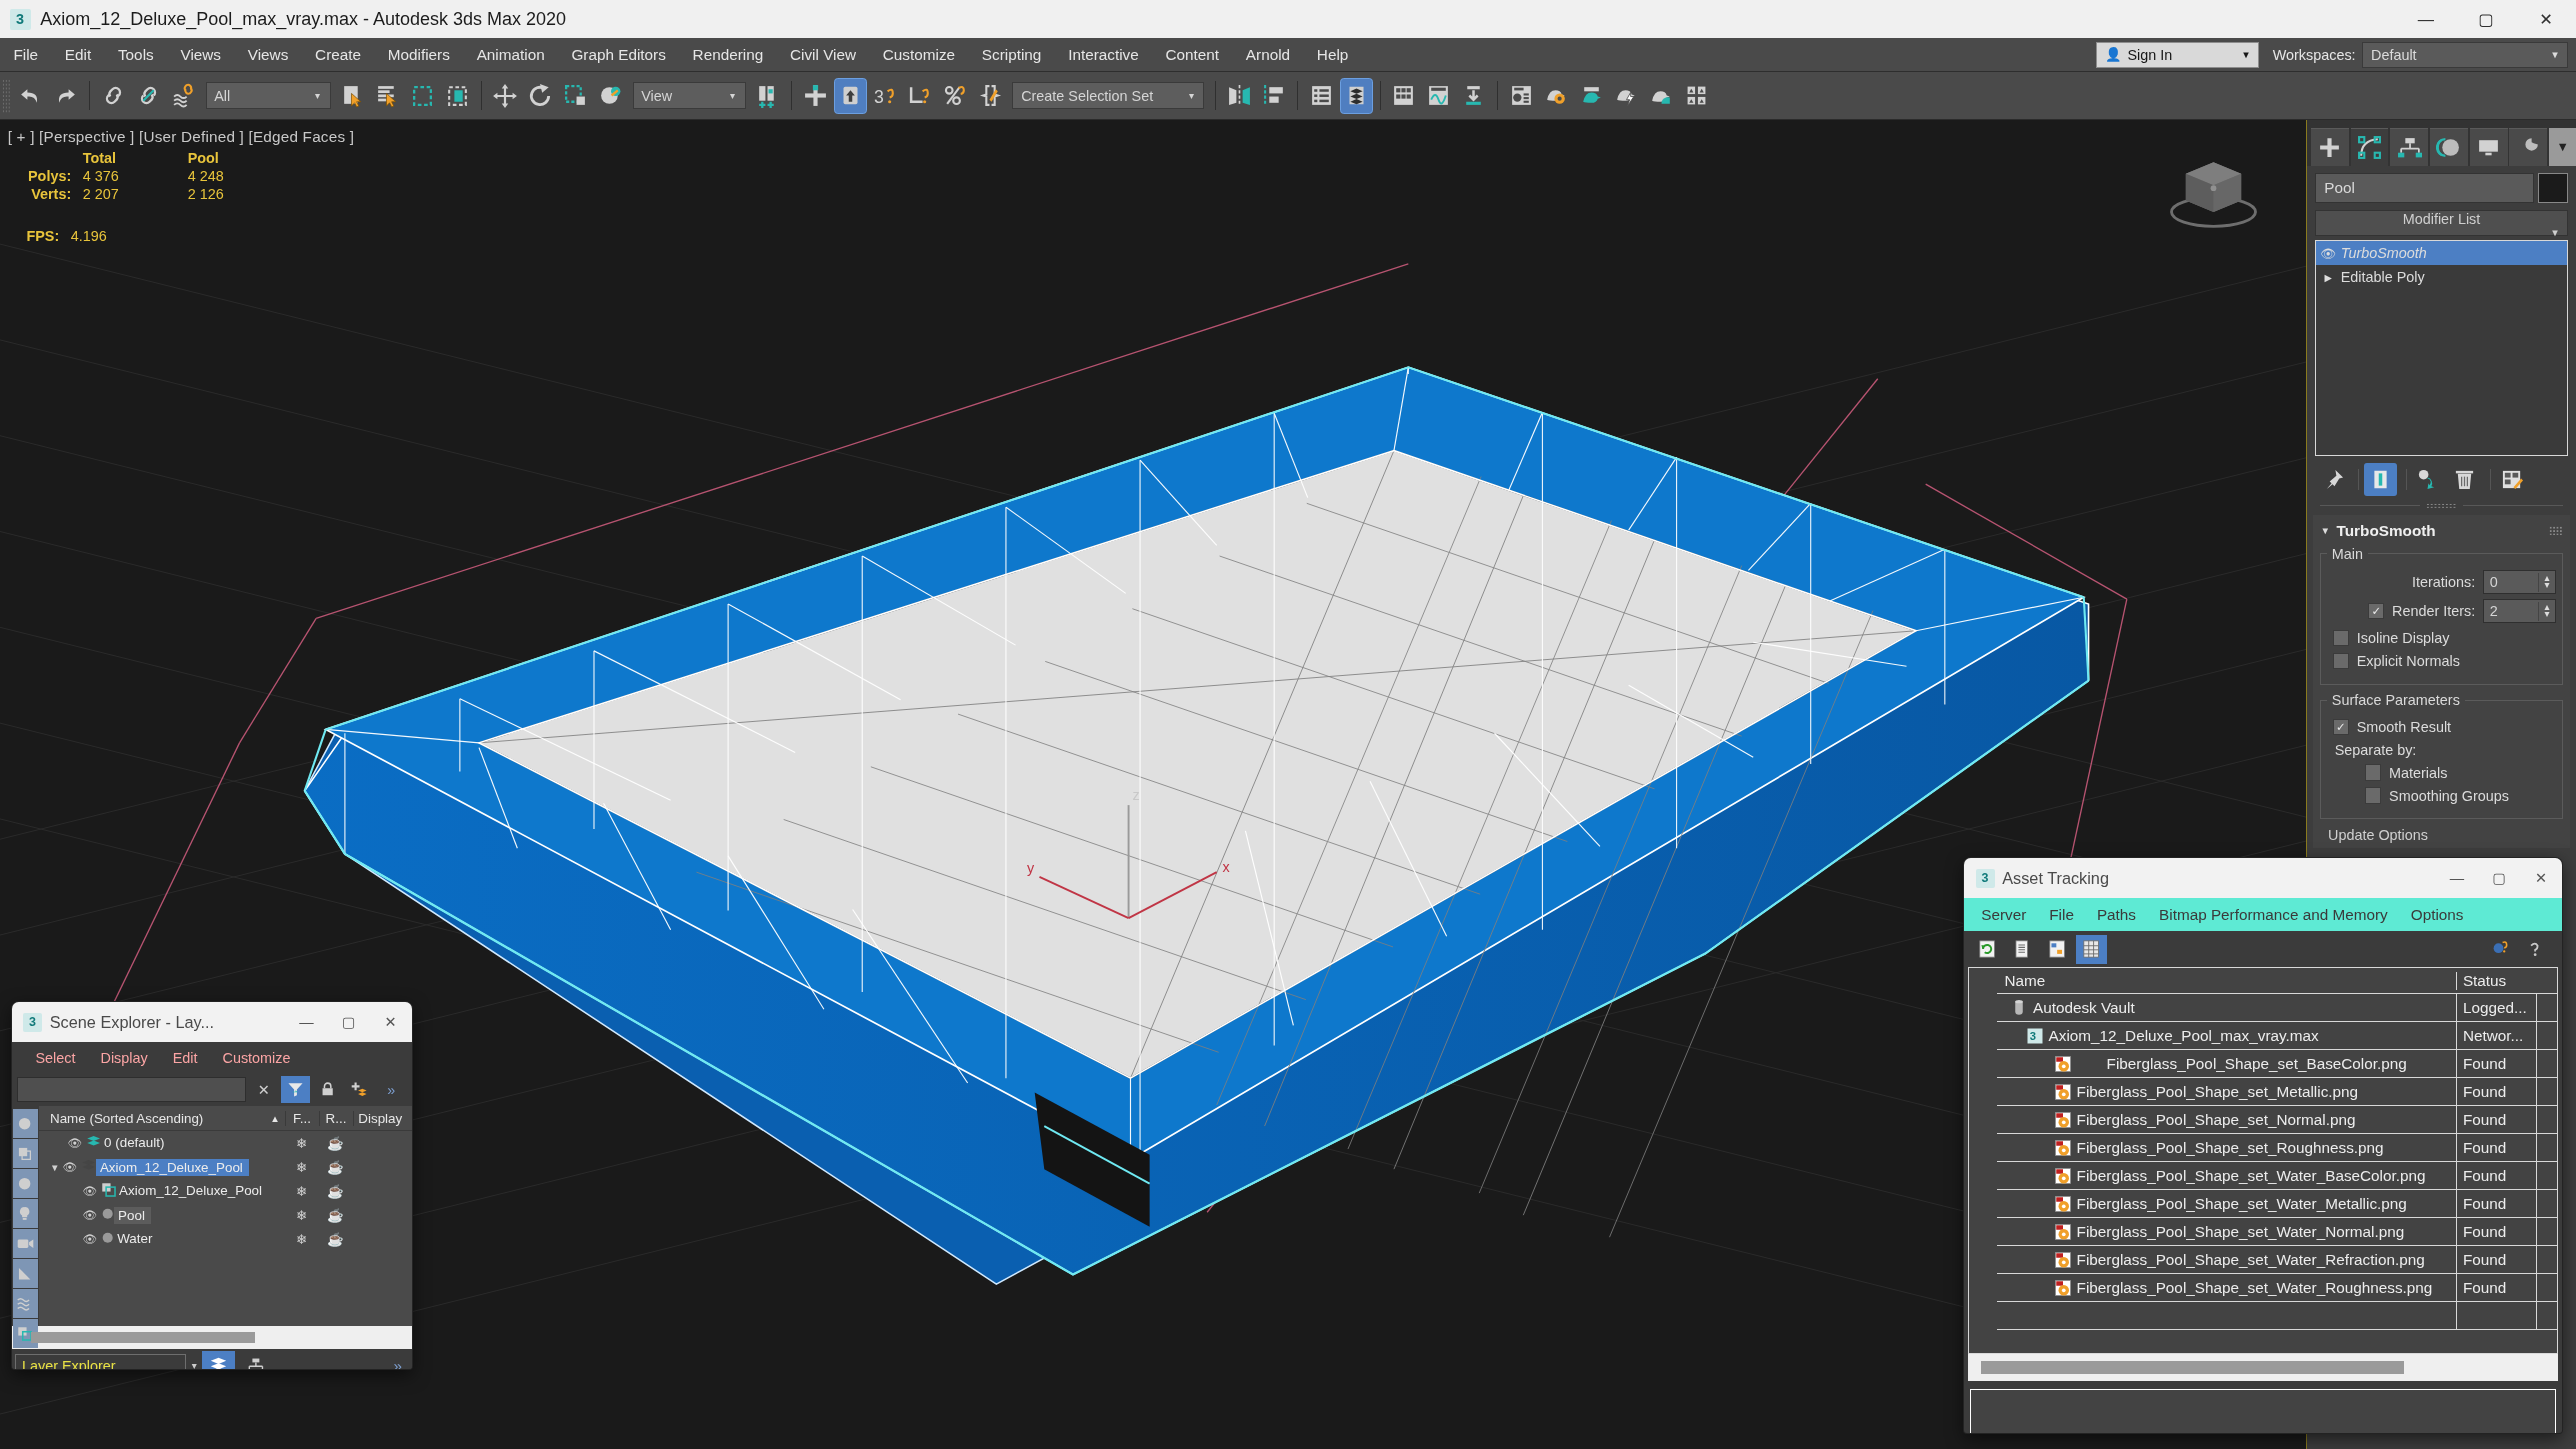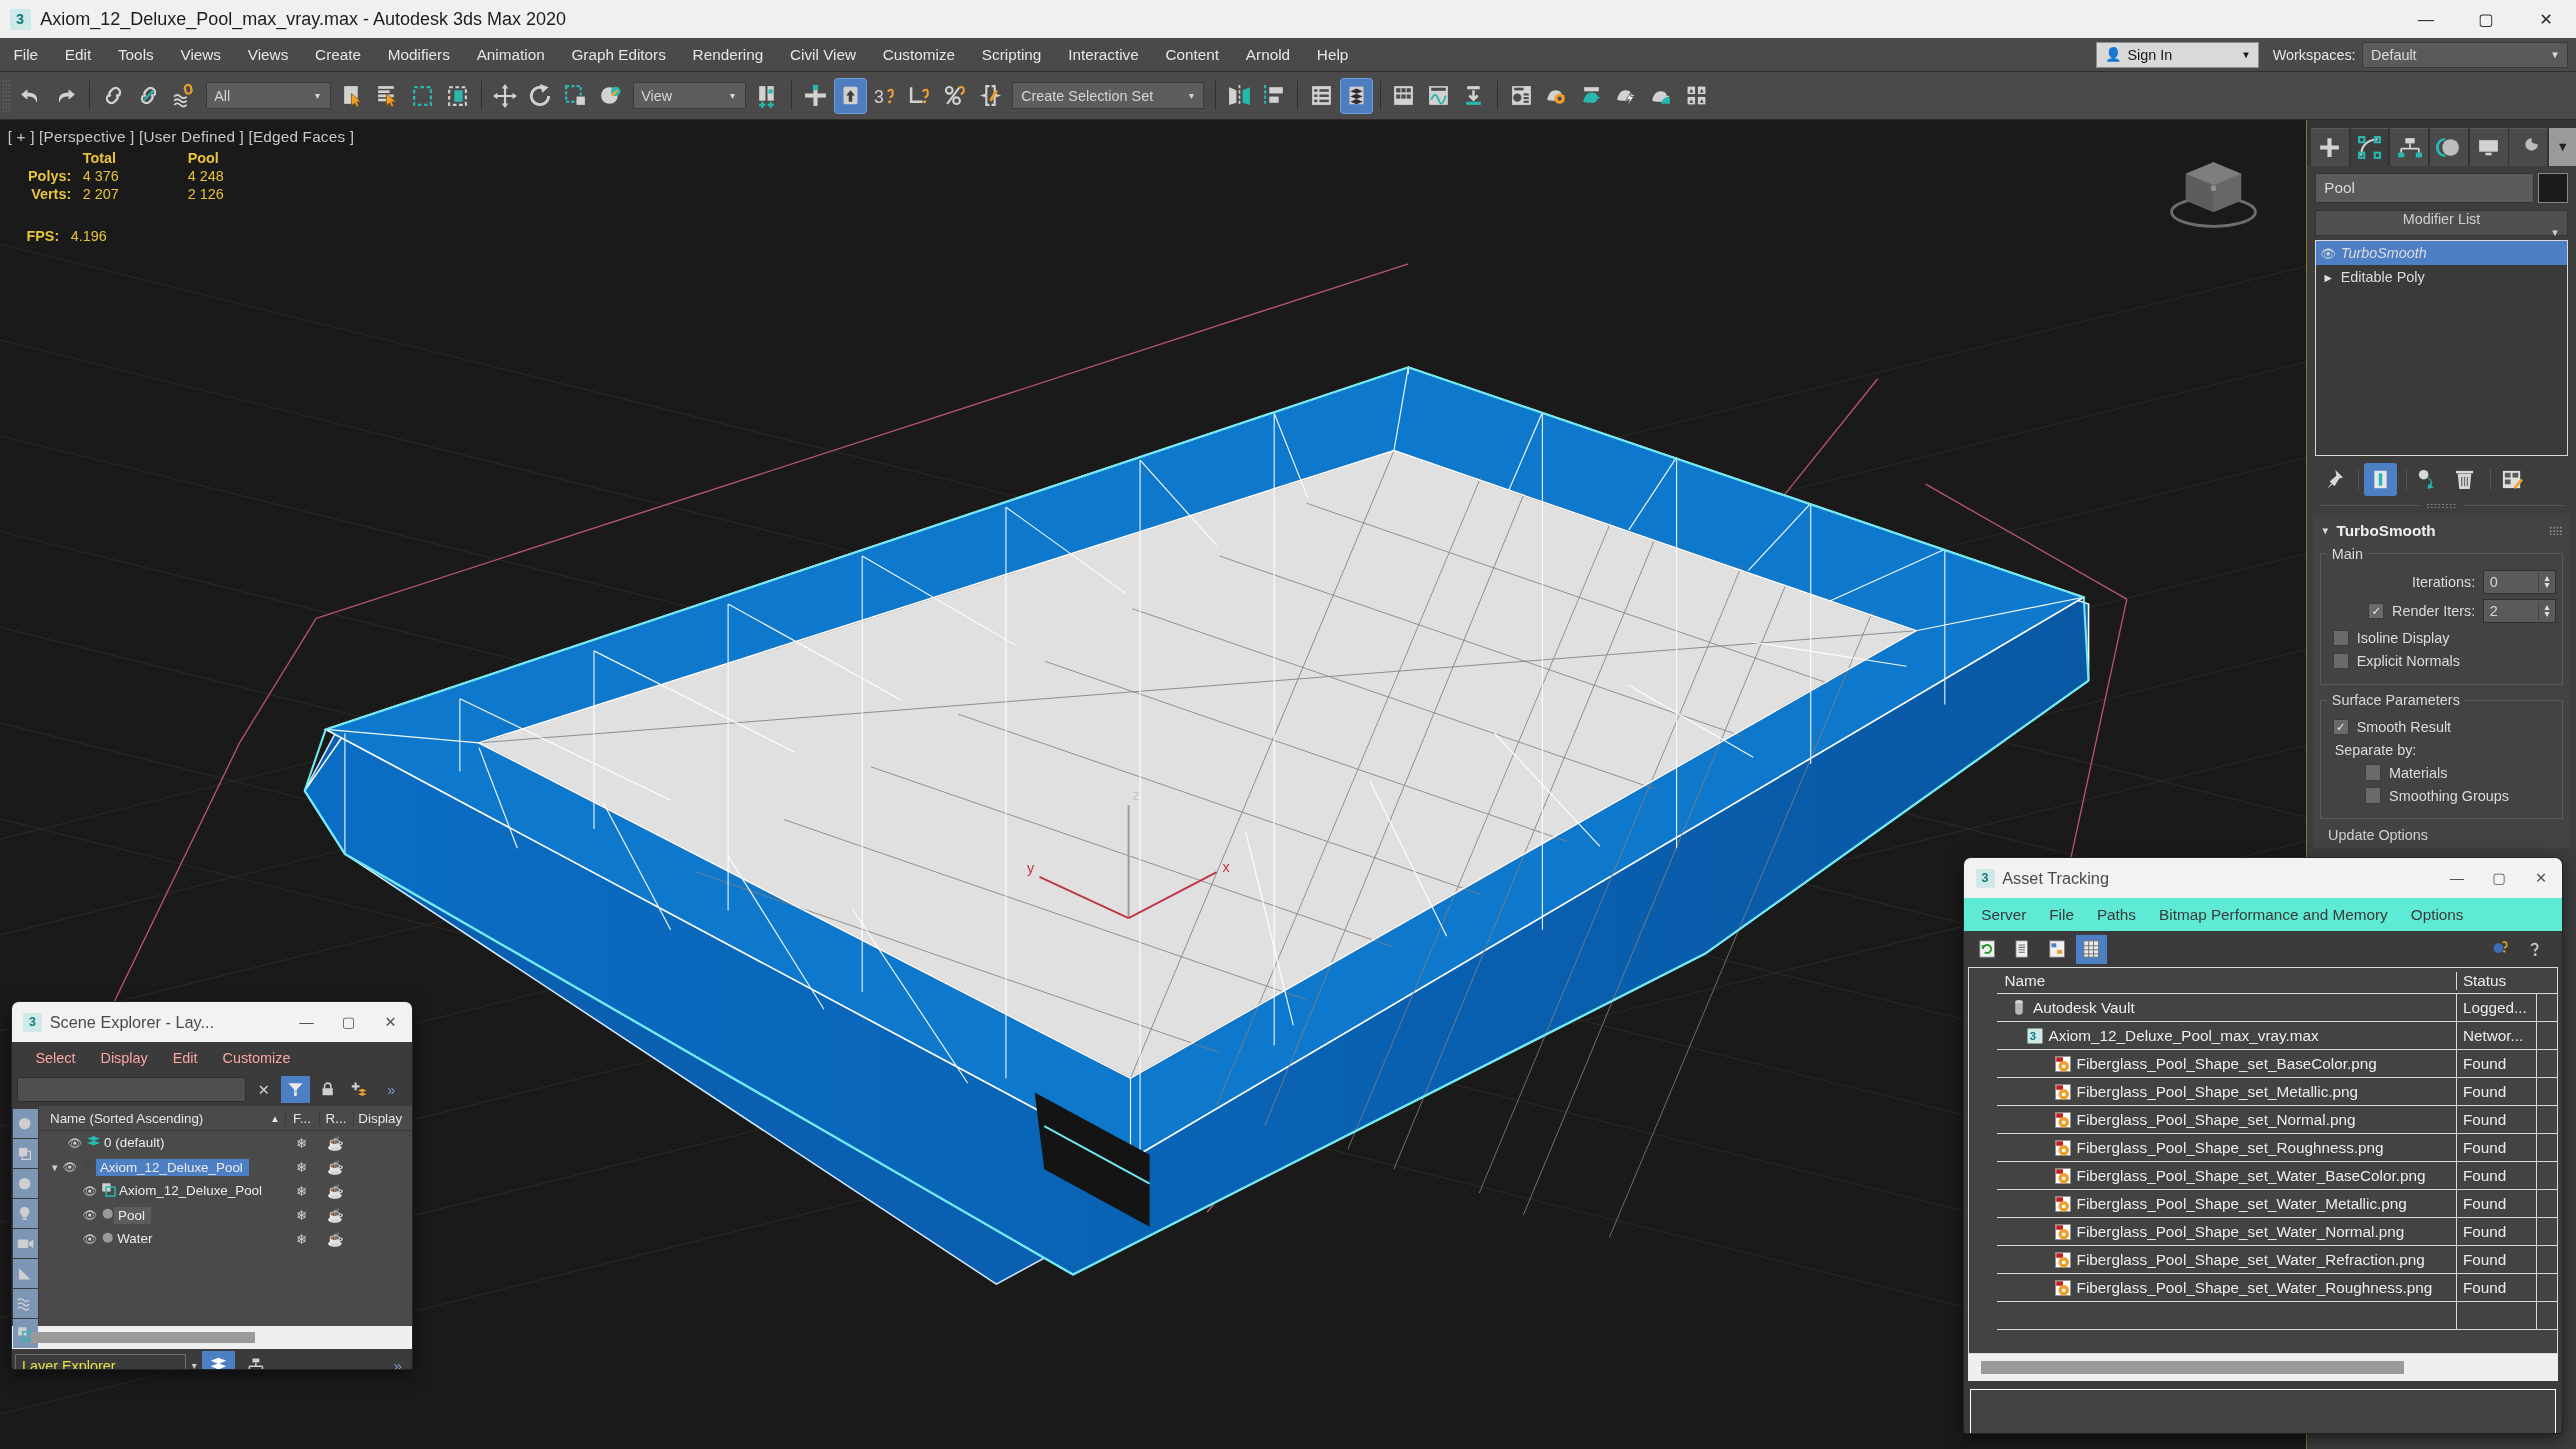--- a/index.html
+++ b/index.html
@@ -1253,21 +1253,21 @@
               <text x="5" y="17" font-size="15" font-weight="bold" fill="#117a7a" font-family="Liberation Sans, sans-serif">3</text>
             </svg></span>
         <span>Axiom_12_Deluxe_Pool_max_vray.max</span>
       </div>
       <div class="st">Networ...</div>
       <div class="x"></div>
     </div>
 
 
     <div class="at-row">
-      <div class="nm" style="padding-left:57px;">
+      <div class="nm" style="padding-left:57px;gap:30px;">
         <span class="at-icon"><svg width="18" height="18" viewBox="0 0 24 24">
               <rect x="2" y="2" width="20" height="20" fill="#ffffff" stroke="#8a8a8a"></rect>
               <rect x="3" y="3" width="9" height="6" fill="#c02020"></rect>
               <circle cx="13" cy="15" r="7" fill="#f0a02a"></circle>
               <circle cx="13" cy="15" r="2.5" fill="#ffffff"></circle>
             </svg></span>
         <span>Fiberglass_Pool_Shape_set_BaseColor.png</span>
       </div>
       <div class="st">Found</div>
       <div class="x"></div>

